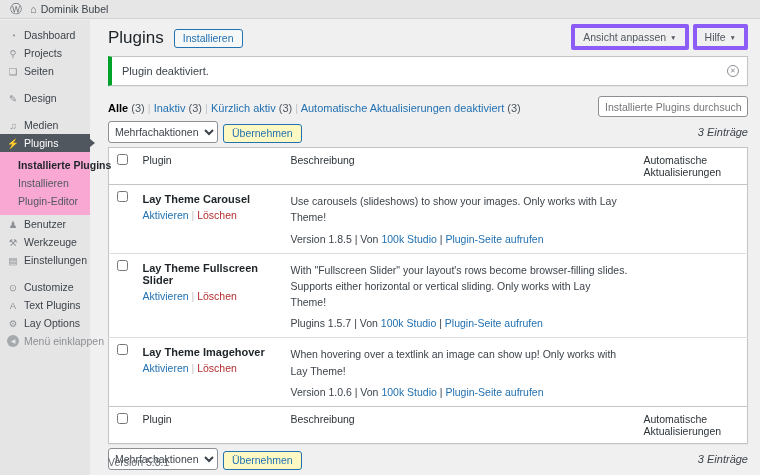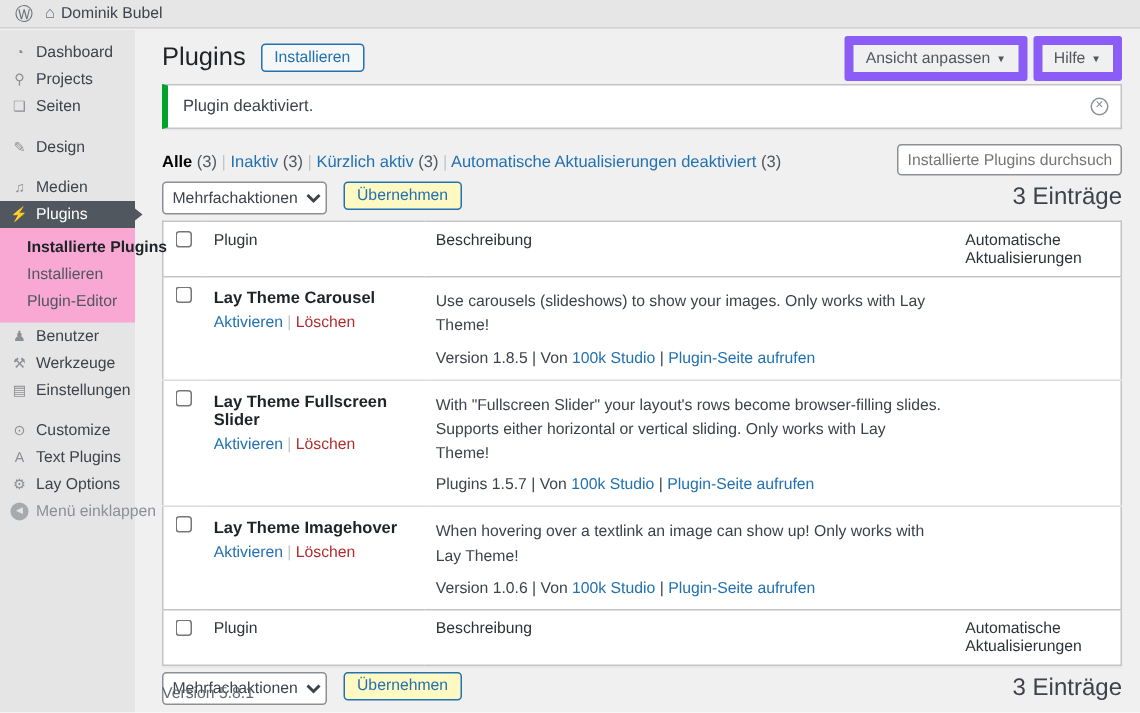--- a/index.html
+++ b/index.html
@@ -56,21 +56,21 @@
   .page-title { font-size:17px; font-weight:400; color:#1d2327; }
   .btn-blue-outline {
     display:inline-block; margin-left:10px; padding:2px 8px 3px;
     font-size:10.5px; color:#2271b1; background:#f6f7f7;
     border:1px solid #2271b1; border-radius:3px; cursor:pointer;
     font-family:"Liberation Sans", sans-serif;
   }
   .screen-meta { position:absolute; right:0; top:-4px; display:flex; gap:4px; }
   .meta-btn {
     padding:3px 8px; font-size:10.5px; color:#50575e;
-    background:#f0f0f1; border:6px solid #8b5cf6; border-radius:2px; cursor:pointer;
+    background:#f0f0f1; border:4px solid #8b5cf6; border-radius:2px; cursor:pointer;
     display:flex; align-items:center; gap:4px;
     font-family:"Liberation Sans", sans-serif;
   }
   .meta-btn .caret { font-size:6.5px; color:#50575e; }
   .notice {
     background:#fff; border:1px solid #c3c4c7; border-left:4px solid #00a32a;
     box-shadow:0 1px 1px rgba(0,0,0,.04);
     padding:8px 30px 8px 10px; position:relative; margin-bottom:10px;
   }
   .notice-dismiss {
@@ -83,32 +83,32 @@
   .filters a { color:#2271b1; text-decoration:none; cursor:pointer; }
   .filters .current-filter { color:#000; font-weight:bold; }
   .filters .count { color:#50575e; }
   .filters .f-sep { color:#c3c4c7; }
   .search-input {
     width:150px; height:21px; font-size:10.5px; padding:0 6px;
     border:1px solid #8c8f94; border-radius:3px; background:#fff; color:#3c434a;
     font-family:"Liberation Sans", sans-serif;
   }
   .bulk-row { display:flex; align-items:center; justify-content:space-between; margin:4px 0 4px; }
-  .bulk-left { display:flex; align-items:flex-start; gap:11px; }
+  .bulk-left { display:flex; align-items:flex-end; gap:5px; }
   .bulk-select {
     height:22px; font-size:10.5px; border:1px solid #8c8f94; border-radius:3px;
     background:#fff; color:#3c434a; padding:0 2px; min-width:108px;
     font-family:"Liberation Sans", sans-serif;
   }
   .apply-btn {
     padding:2px 8px 3px; font-size:10.5px; color:#2271b1; background:#fef9c3;
     border:1px solid #2271b1; border-radius:3px; cursor:pointer;
     font-family:"Liberation Sans", sans-serif;
   }
-  .entries-count { font-size:16px; color:#3c434a; }
+  .entries-count { font-size:11px; color:#3c434a;font-style:italic; }
   
   table.plugins {
     width:100%; border-collapse:collapse; background:#fff;
     border:1px solid #c3c4c7; box-shadow:0 1px 1px rgba(0,0,0,.04);
   }
   table.plugins th, table.plugins td { text-align:left; vertical-align:top; font-weight:normal; }
   .col-cb { width:26px; }
   .col-name { width:148px; }
   .col-auto { width:112px; }
   thead th, tfoot th { padding:6px 8px; font-size:10.5px; color:#2c3338; }

